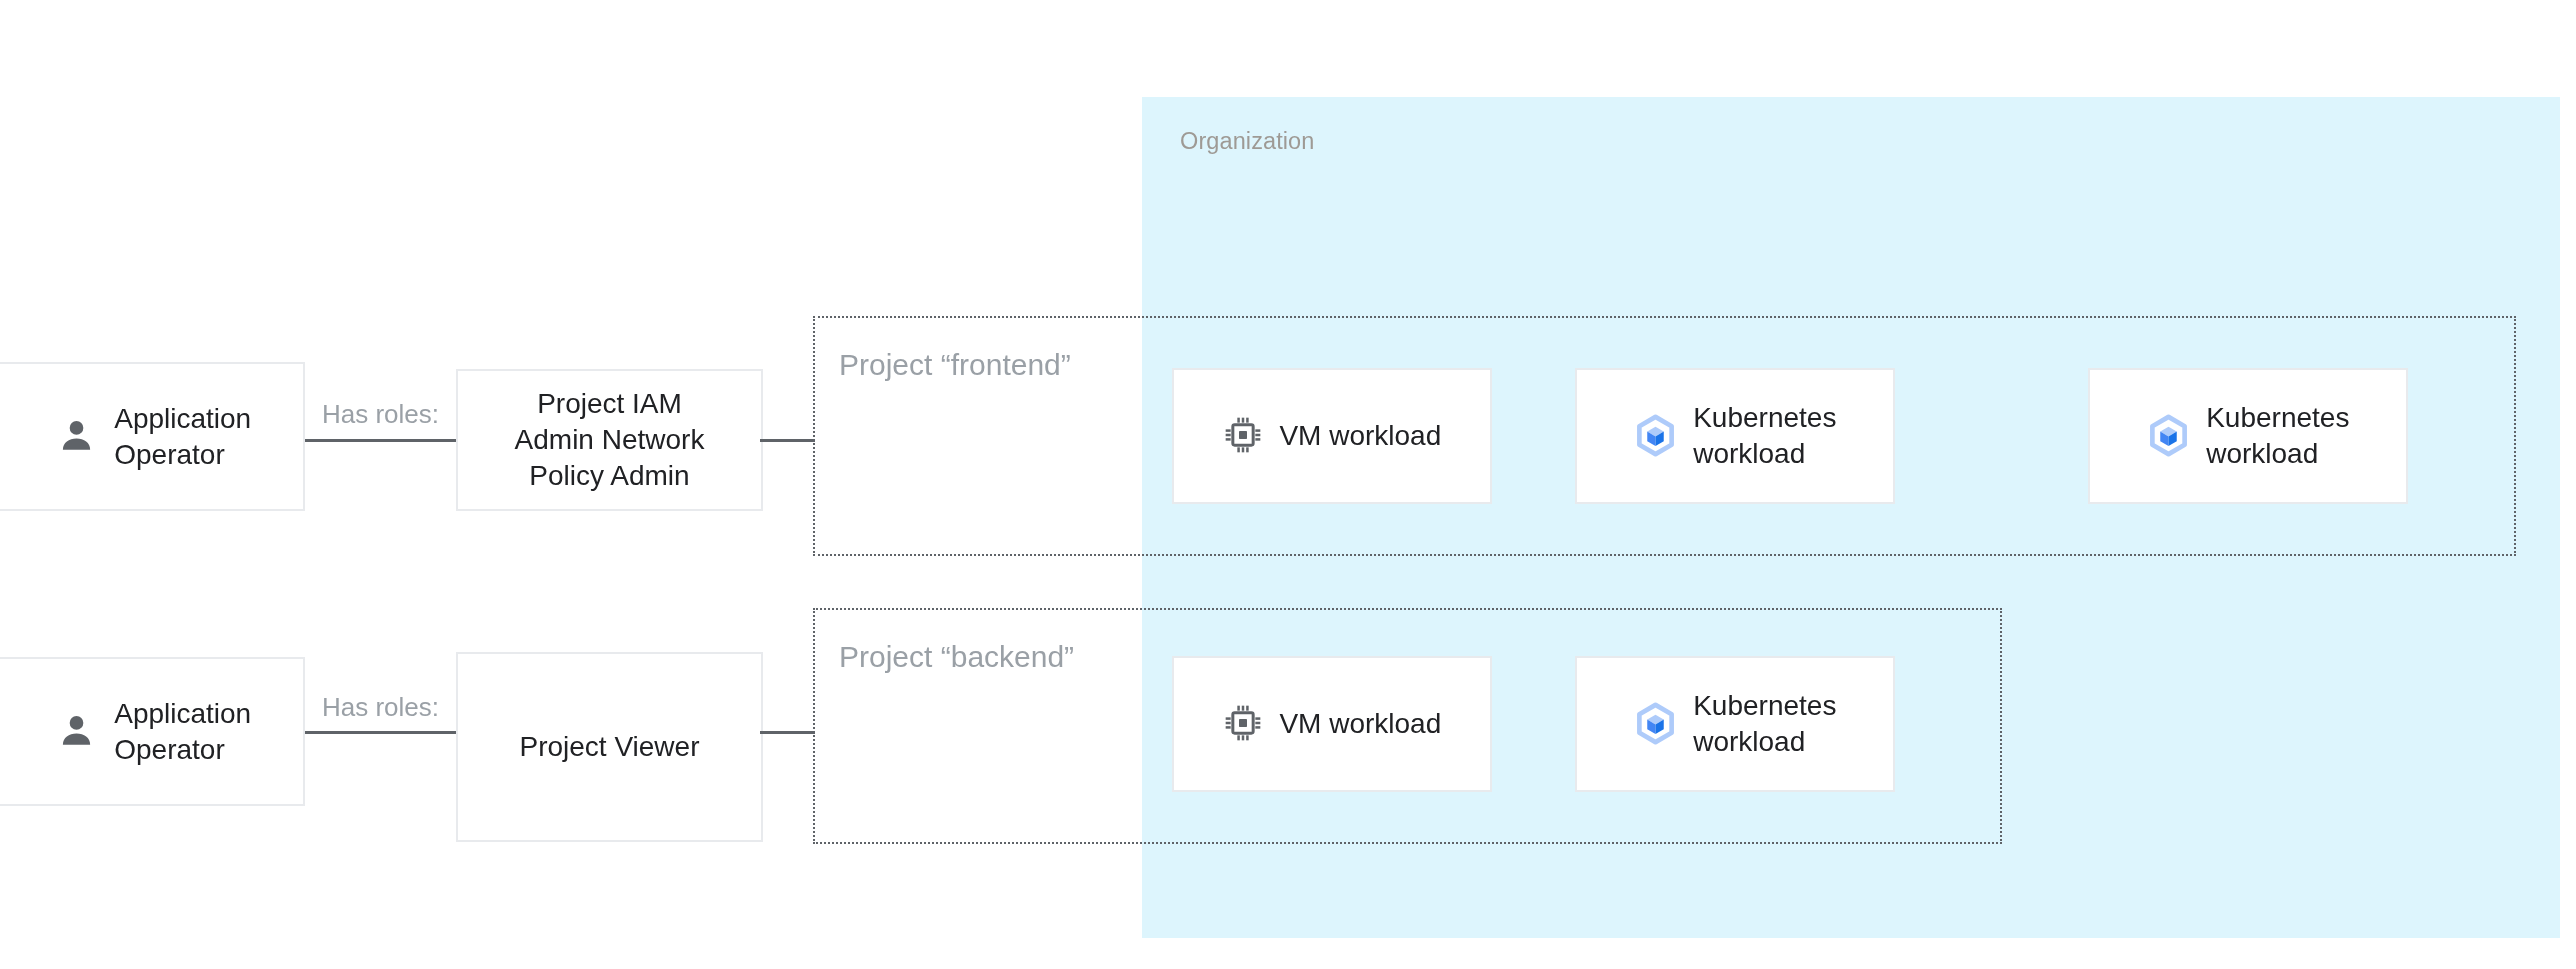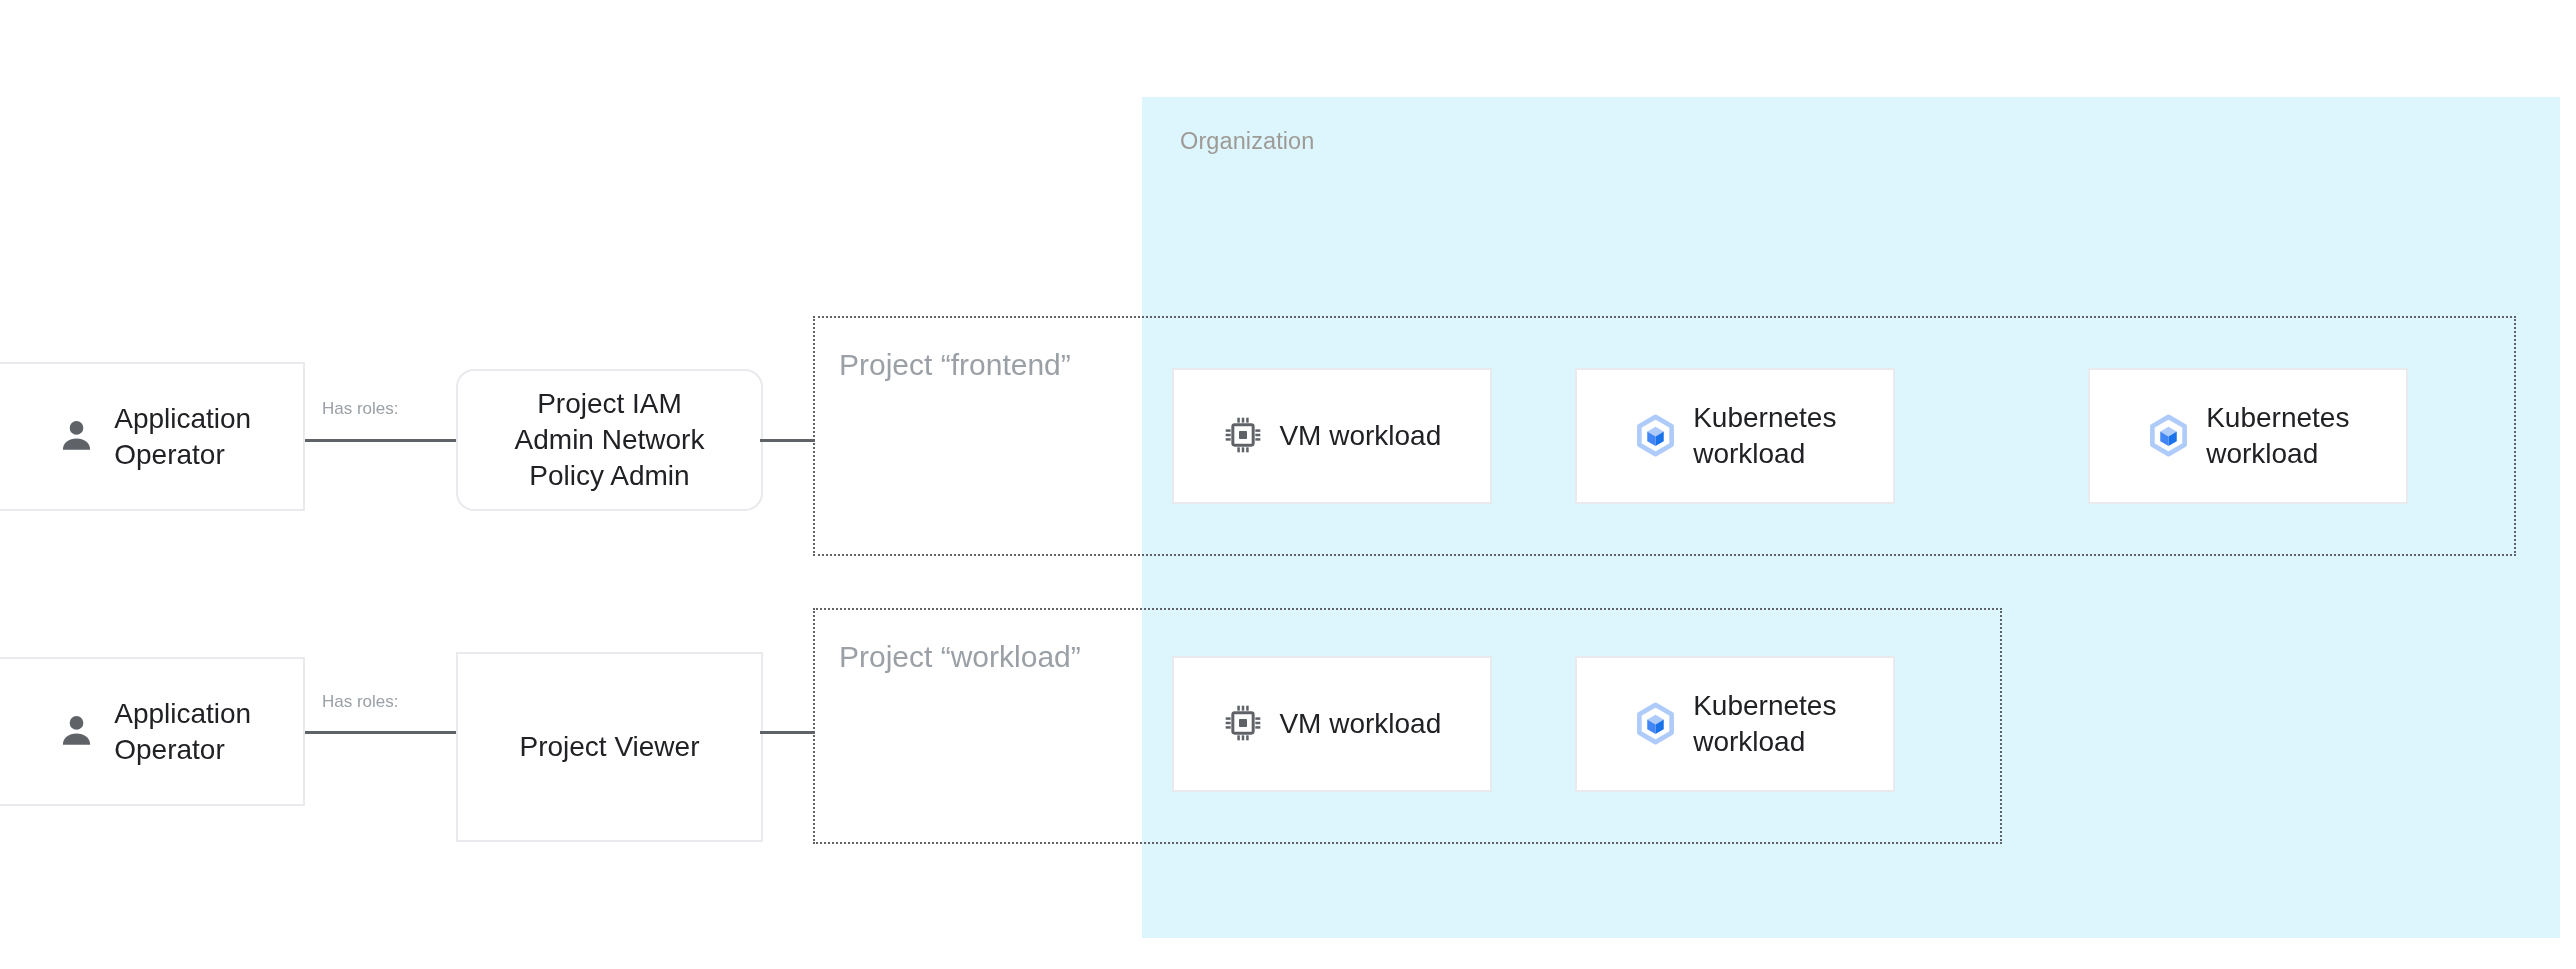--- a/index.html
+++ b/index.html
@@ -47,40 +47,40 @@
   .node-text.center{text-align:center;}
 
   
   .operator{width:314px;height:149px;left:-29px;}
   .operator.r1{top:362px;}
   .operator.r2{top:657px;}
   .operator .node-inner{padding-left:12.4px;}
 
   
   .role{left:436px;width:307px;}
-  .role.r1{top:369px;height:142px;border-radius:18px;}
+  .role.r1{top:369px;height:142px;}
   .role.r2{top:652px;height:190px;justify-content:center;}
 
   
   .workload{width:320px;height:136px;}
   .wl-vm1{left:1152px;top:368px;}
   .wl-k81{left:1555px;top:368px;}
   .wl-k82{left:2068px;top:368px;}
   .wl-vm2{left:1152px;top:656px;}
   .wl-k83{left:1555px;top:656px;}
   .workload .node-inner{gap:16.6px;}
 
   
   .connector{position:absolute;height:2.8px;background:#5f6368;}
   .conn-1a{left:285px;top:439px;width:153px;}
   .conn-1b{left:740px;top:439px;width:55px;}
   .conn-2a{left:285px;top:731px;width:153px;}
   .conn-2b{left:740px;top:731px;width:55px;}
   .conn-label{
-    position:absolute;font-size:17px;color:#9aa0a6;white-space:nowrap;
+    position:absolute;font-size:26px;color:#9aa0a6;white-space:nowrap;
   }
   .lbl-1{left:302px;top:399px;}
   .lbl-2{left:302px;top:692px;}
 
   .icon{display:block;flex:0 0 auto;}
 </style>
 </head>
 <body>
 
 <div id="canvas">
@@ -88,21 +88,21 @@
   <div class="org">
     
     
   </div>
   <div class="org-label">Organization</div>
 
   <div class="project frontend">
     <div class="project-label">Project “frontend”</div>
   </div>
   <div class="project backend">
-    <div class="project-label">Project “workload”</div>
+    <div class="project-label">Project “backend”</div>
   </div>
 
   <div class="node operator r1">
     <div class="node-inner">
       <span class="icon">
         <svg width="39" height="40" viewBox="0 0 24 24" aria-hidden="true">
           <circle cx="12" cy="7" r="4.2" fill="#5f6368"></circle>
           <path d="M3.6 20.5c0-4.3 3.8-6.9 8.4-6.9s8.4 2.6 8.4 6.9z" fill="#5f6368"></path>
         </svg>
       </span>

